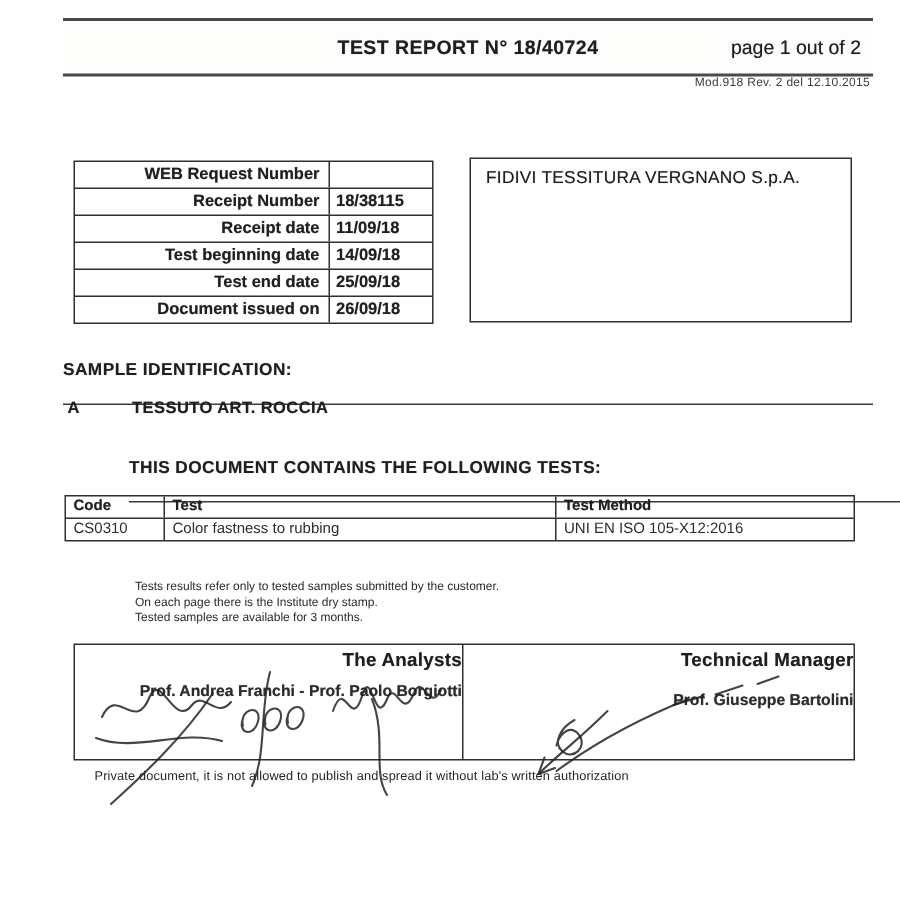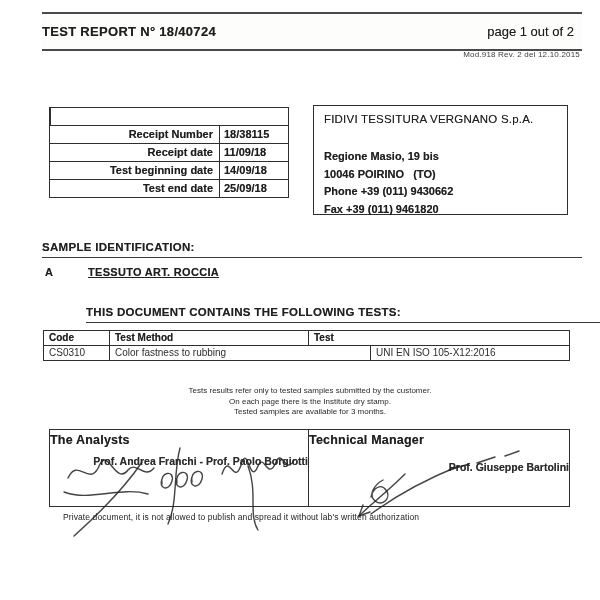--- a/index.html
+++ b/index.html
@@ -12,21 +12,21 @@
   .ink { text-shadow: 0 0 0.5px rgba(20,20,20,0.55); }
 
   
   .header-band {
     position:absolute; left:42px; top:12px; width:540px; height:35px;
     border-top:2px solid #4a4a4a; border-bottom:2px solid #4a4a4a;
     background:#fdfdfc;
   }
   .header-title {
     position:absolute; left:0; right:0; top:0; height:35px; line-height:35px;
-    font-weight:bold; font-size:13px; letter-spacing:0.3px;
+    text-align:center; font-weight:bold; font-size:13px; letter-spacing:0.3px;
   }
   .header-page {
     position:absolute; right:8px; top:0; height:18px; line-height:35px;
     font-weight:normal; font-size:13px;
   }
   .mod-note {
     position:absolute; top:50px; right:20px;
     font-size:8px; color:#3c3c3c; letter-spacing:0.2px;
   }
 
@@ -56,59 +56,59 @@
     font-weight:normal; font-size:11.5px; letter-spacing:0.2px; white-space:pre;
   }
   .customer-lines { position:absolute; left:10px; top:42px; }
   .customer-line {
     font-weight:bold; font-size:11px; line-height:17.5px; white-space:pre;
   }
 
   
   .section-heading {
     position:absolute; left:42px; width:540px;
-    border-bottom:1.5px solid #3a3a3a; padding-bottom:4px;
+    border-bottom:1.5px solid #3a3a3a; padding-bottom:16px;
     font-weight:bold; font-size:11.5px; letter-spacing:0.3px;
   }
   .sample-heading { top:241px; }
   .tests-heading  { top:306px;margin-left:44px; }
 
   .sample-item { position:absolute; left:45px; top:266px; display:flex; }
   .sample-code { width:43px; font-weight:bold; font-size:11px; }
-  .sample-desc { font-weight:bold; font-size:11px; letter-spacing:0.3px;text-decoration:underline; }
+  .sample-desc { font-weight:bold; font-size:11px; letter-spacing:0.3px; }
 
   
   .tests-table {
     position:absolute; left:43px; top:330px; width:525px;
     border:1.2px solid #2f2f2f;
   }
   .tests-row { display:flex; height:14px; }
   .tests-row.head { border-bottom:1.2px solid #2f2f2f; }
   .tcell { font-size:10px; line-height:14px; padding-left:5px; white-space:nowrap; overflow:hidden; }
   .tc-code { width:60px; }
   .tc-test { width:255px; border-left:1.2px solid #2f2f2f; }
   .tc-method { flex:1; border-left:1.2px solid #2f2f2f; }
   .tests-row.head .tcell { font-weight:bold; }
   .tests-row.data .tcell { color:#2d2d2d; }
 
   
   .notes {
     position:absolute; left:90px; top:386px; width:440px;
-    text-align:center; font-size:8px; line-height:10.5px; color:#2a2a2a;
+    text-align:left; font-size:8px; line-height:10.5px; color:#2a2a2a;
   }
 
   
   .sig-container {
     position:absolute; left:49px; top:429px; width:519px; height:76px;
     border:1.5px solid #2f2f2f; display:flex;
   }
   .sig-box { position:relative; }
   .sig-left { width:258px; border-right:1.5px solid #2f2f2f; }
   .sig-right { flex:1; }
-  .sig-title { text-align:left; font-weight:bold; font-size:12.5px; margin-top:3px; letter-spacing:0.2px; }
+  .sig-title { text-align:right; font-weight:bold; font-size:12.5px; margin-top:3px; letter-spacing:0.2px; }
   .sig-names { text-align:right; font-size:10.5px; font-weight:bold; color:#2c2c2c; margin-top:8px; }
   .sig-right .sig-names { margin-top:14px; }
   .sig-svg { position:absolute; left:0; top:14px; overflow:visible; pointer-events:none; }
   .sig-svg path { fill:none; stroke:#232323; stroke-width:1.4; stroke-linecap:round; opacity:0.85; }
 
   
   .footer-note {
     position:absolute; left:42px; top:512px;
     font-size:8.5px; color:#242424; letter-spacing:0.1px;padding-left:21px;
   }
@@ -117,64 +117,63 @@
 <body>
 
 <div class="header-band">
   <div class="header-title ink">TEST REPORT N° 18/40724</div>
   <div class="header-page ink">page 1 out of 2</div>
 </div>
 <div class="mod-note">Mod.918 Rev. 2 del 12.10.2015</div>
 
 <div class="req-table">
   <div class="req-row">
+    <div class="req-label ink">WEB Request Number</div>
     <div class="req-value ink"></div>
   </div>
   <div class="req-row">
     <div class="req-label ink">Receipt Number</div>
     <div class="req-value ink">18/38115</div>
   </div>
   <div class="req-row">
     <div class="req-label ink">Receipt date</div>
     <div class="req-value ink">11/09/18</div>
   </div>
   <div class="req-row">
     <div class="req-label ink">Test beginning date</div>
     <div class="req-value ink">14/09/18</div>
   </div>
   <div class="req-row">
     <div class="req-label ink">Test end date</div>
     <div class="req-value ink">25/09/18</div>
   </div>
+  <div class="req-row">
+    <div class="req-label ink">Document issued on</div>
+    <div class="req-value ink">26/09/18</div>
+  </div>
 </div>
 
 <div class="customer-box">
   <div class="customer-name ink">FIDIVI TESSITURA VERGNANO S.p.A.</div>
-  <div class="customer-lines">
-    <div class="customer-line ink">Regione Masio, 19 bis</div>
-    <div class="customer-line ink">10046 POIRINO   (TO)</div>
-    <div class="customer-line ink">Phone +39 (011) 9430662</div>
-    <div class="customer-line ink">Fax +39 (011) 9461820</div>
-  </div>
 </div>
 
 <div class="section-heading sample-heading ink">SAMPLE IDENTIFICATION:</div>
 
 <div class="sample-item">
   <div class="sample-code ink">A</div>
   <div class="sample-desc ink">TESSUTO ART. ROCCIA</div>
 </div>
 
 <div class="section-heading tests-heading ink">THIS DOCUMENT CONTAINS THE FOLLOWING TESTS:</div>
 
 <div class="tests-table">
   <div class="tests-row head">
     <div class="tcell tc-code ink">Code</div>
+    <div class="tcell tc-test ink">Test</div>
     <div class="tcell tc-method ink">Test Method</div>
-    <div class="tcell tc-test ink">Test</div>
   </div>
   <div class="tests-row data">
     <div class="tcell tc-code">CS0310</div>
     <div class="tcell tc-test">Color fastness to rubbing</div>
     <div class="tcell tc-method">UNI EN ISO 105-X12:2016</div>
   </div>
 </div>
 
 <div class="notes">
   <div>Tests results refer only to tested samples submitted by the customer.</div>

